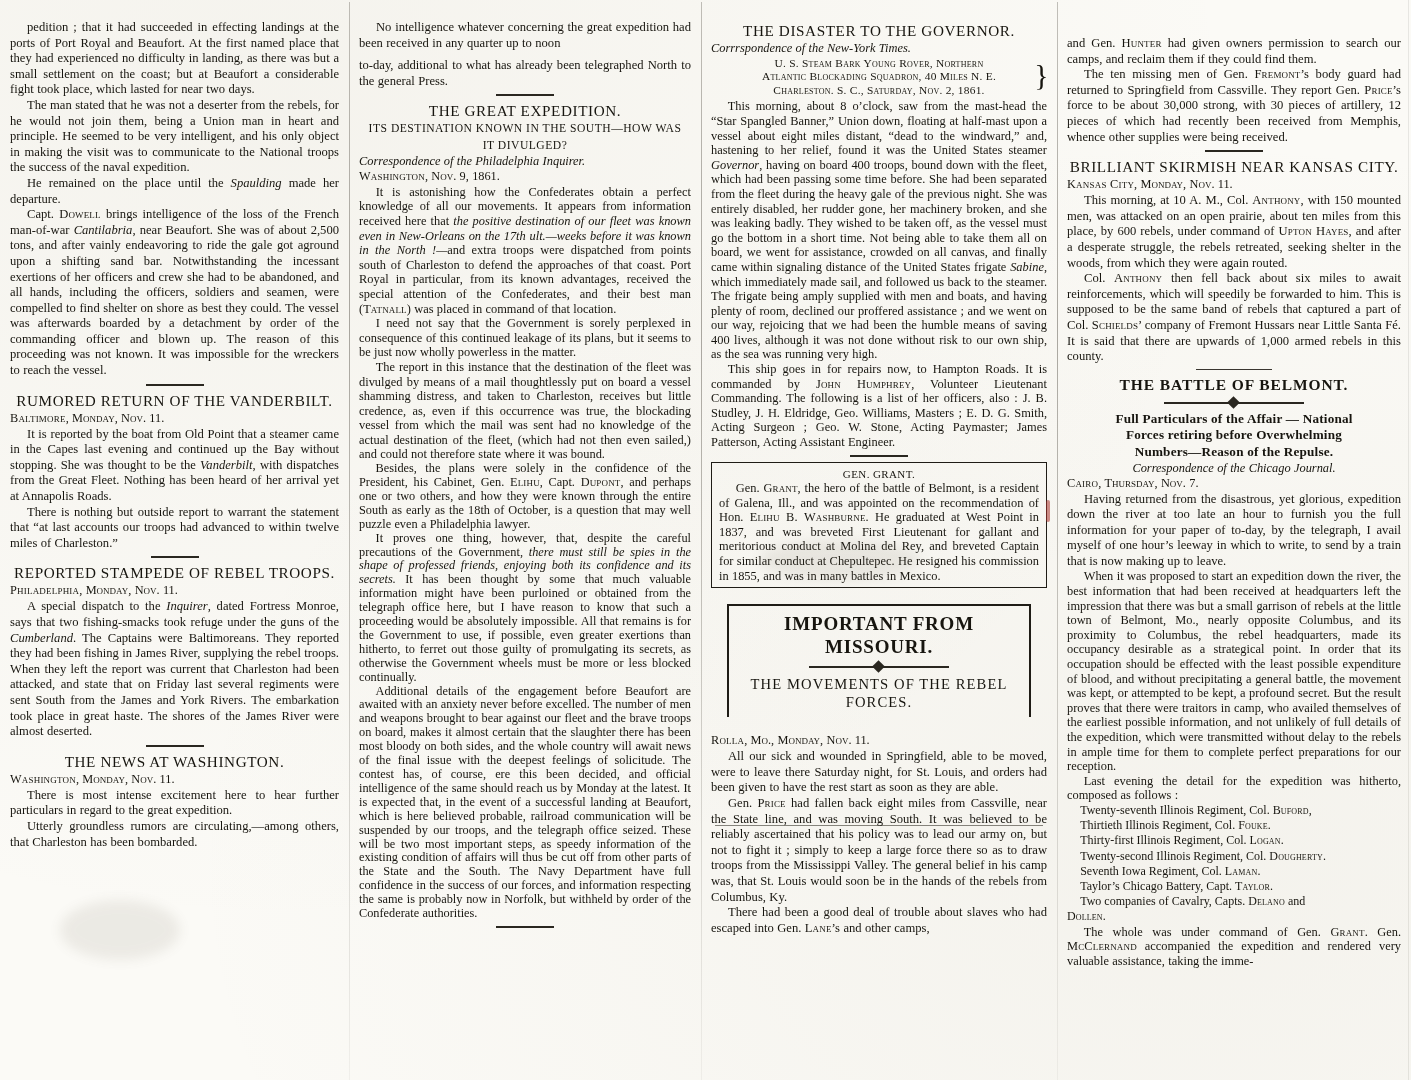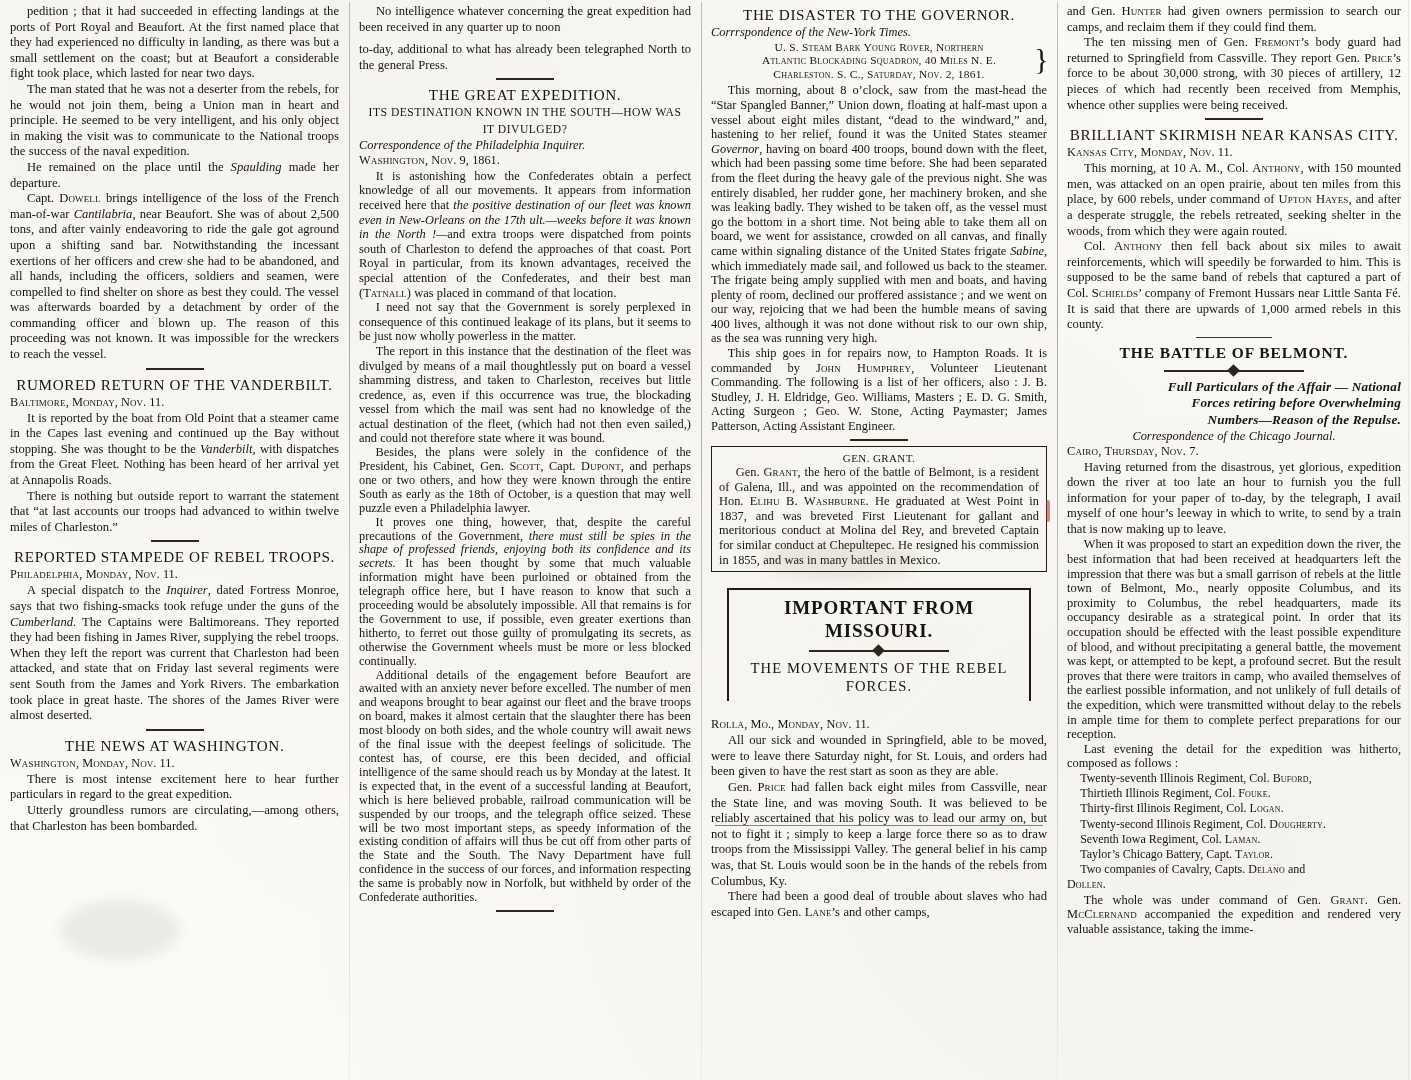--- a/index.html
+++ b/index.html
@@ -15,21 +15,21 @@
     background:
       radial-gradient(ellipse at 20% 10%, rgba(160,150,120,.07), transparent 60%),
       radial-gradient(ellipse at 85% 80%, rgba(150,140,110,.07), transparent 60%),
       #fbfaf6;
     display:flex;
     box-sizing:border-box;
   }
   .col{
     position:relative;
     box-sizing:border-box;
-    padding:4px 10px 0 10px;
+    padding:20px 10px 0 10px;
     overflow:hidden;
   }
   .col.c1{width:349px;}
   .col.c2{width:352px;}
   .col.c3{width:356px;}
   .col.c4{width:354px;}
   
   .col.c2::before,.col.c3::before,.col.c4::before{
     content:"";position:absolute;left:0;top:2px;bottom:0;width:1px;
     background:linear-gradient(to bottom,rgba(60,55,45,.30) 0%,rgba(60,55,45,.42) 30%,rgba(60,55,45,.18) 75%,rgba(60,55,45,.05) 100%);
@@ -78,26 +78,25 @@
     margin:3px 0 0 0;
     text-align:center;
     font-weight:700;
     font-size:19px;
     line-height:23px;
     letter-spacing:.8px;
     font-family:"Liberation Serif","DejaVu Serif",serif;
   }
   .bold-sub{
     margin:3px 0 1px 0;
-    text-align:right;
+    text-align:center;
     font-weight:700;
     font-size:13.2px;
     line-height:16.4px;
     letter-spacing:.2px;
-    font-style:italic;
   }
   .corr{
     margin:1px 0 0 0;
     font-style:italic;
     font-size:12.4px;
     line-height:14.6px;
     text-align:left;
     text-indent:0;
   }
   .corr.ctr{text-align:center;}
@@ -223,21 +222,21 @@
     <h3 class="subhead caps">ITS DESTINATION KNOWN IN THE SOUTH—HOW WAS</h3>
     <h3 class="subhead caps">IT DIVULGED?</h3>
     <p class="corr">Correspondence of the Philadelphia Inquirer.</p>
     <p class="dateline"><span class="pl">Washington</span><span>, Nov. 9, 1861.</span></p>
 
     <p class="tight"><span>It is astonishing how the Confederates obtain a perfect knowledge of all our movements. It appears from information received here that </span><em>the positive destination of our fleet was known even in New-Orleans on the 17th ult.—weeks before it was known in the North !—</em><span>and extra troops were dispatched from points south of Charleston to defend the approaches of that coast. Port Royal in particular, from its known advantages, received the special attention of the Confederates, and their best man (</span><span class="sc">Tatnall</span><span>) was placed in command of that location.</span></p>
 
     <p class="tight">I need not say that the Government is sorely perplexed in consequence of this continued leakage of its plans, but it seems to be just now wholly powerless in the matter.</p>
     <p class="tight">The report in this instance that the destination of the fleet was divulged by means of a mail thoughtlessly put on board a vessel shamming distress, and taken to Charleston, receives but little credence, as, even if this occurrence was true, the blockading vessel from which the mail was sent had no knowledge of the actual destination of the fleet, (which had not then even sailed,) and could not therefore state where it was bound.</p>
 
-    <p class="tighter"><span>Besides, the plans were solely in the confidence of the President, his Cabinet, Gen. </span><span class="sc">Scott</span><span>, Capt. </span><span class="sc">Dupont</span><span>, and perhaps one or two others, and how they were known through the entire South as early as the 18th of October, is a question that may well puzzle even a Philadelphia lawyer.</span></p>
+    <p class="tighter"><span>Besides, the plans were solely in the confidence of the President, his Cabinet, Gen. </span><span class="sc">Elihu</span><span>, Capt. </span><span class="sc">Dupont</span><span>, and perhaps one or two others, and how they were known through the entire South as early as the 18th of October, is a question that may well puzzle even a Philadelphia lawyer.</span></p>
 
     <p class="tighter"><span>It proves one thing, however, that, despite the careful precautions of the Government, </span><em>there must still be spies in the shape of professed friends, enjoying both its confidence and its secrets.</em><span> It has been thought by some that much valuable information might have been purloined or obtained from the telegraph office here, but I have reason to know that such a proceeding would be absolutely impossible. All that remains is for the Government to use, if possible, even greater exertions than hitherto, to ferret out those guilty of promulgating its secrets, as otherwise the Government wheels must be more or less blocked continually.</span></p>
 
     <p class="tighter">Additional details of the engagement before Beaufort are awaited with an anxiety never before excelled. The number of men and weapons brought to bear against our fleet and the brave troops on board, makes it almost certain that the slaughter there has been most bloody on both sides, and the whole country will await news of the final issue with the deepest feelings of solicitude. The contest has, of course, ere this been decided, and official intelligence of the same should reach us by Monday at the latest. It is expected that, in the event of a successful landing at Beaufort, which is here believed probable, railroad communication will be suspended by our troops, and the telegraph office seized. These will be two most important steps, as speedy information of the existing condition of affairs will thus be cut off from other parts of the State and the South. The Navy Department have full confidence in the success of our forces, and information respecting the same is probably now in Norfolk, but withheld by order of the Confederate authorities.</p>
 
     <div class="rule"></div>
   </div>
 
   <div class="col c3">
 
@@ -275,21 +274,21 @@
 
     <p><span>Gen. </span><span class="sc">Price</span><span> had fallen back eight miles from Cassville, near the State line, and was moving South. It was believed to be reliably ascertained that his policy was to lead our army on, but not to fight it ; simply to keep a large force there so as to draw troops from the Mississippi Valley. The general belief in his camp was, that St. Louis would soon be in the hands of the rebels from Columbus, Ky.</span></p>
 
     <p><span>There had been a good deal of trouble about slaves who had escaped into Gen. </span><span class="sc">Lane</span><span>’s and other camps,</span></p>
 
     <div class="strikeline" style="left:14px;right:14px;top:825px;"></div>
   </div>
 
   <div class="col c4">
 
-    <p class="noind" style="margin-top:0"><span>and Gen. </span><span class="sc">Hunter</span><span> had given owners permission to search our camps, and reclaim them if they could find them.</span></p>
+    <p class="noind" style="margin-top:16px"><span>and Gen. </span><span class="sc">Hunter</span><span> had given owners permission to search our camps, and reclaim them if they could find them.</span></p>
 
     <p><span>The ten missing men of Gen. </span><span class="sc">Fremont</span><span>’s body guard had returned to Springfield from Cassville. They report Gen. </span><span class="sc">Price</span><span>’s force to be about 30,000 strong, with 30 pieces of artillery, 12 pieces of which had recently been received from Memphis, whence other supplies were being received.</span></p>
 
     <div class="rule"></div>
 
     <h2 class="head">BRILLIANT SKIRMISH NEAR KANSAS CITY.</h2>
     <p class="dateline"><span class="pl">Kansas City</span><span>, Monday, Nov. 11.</span></p>
 
     <p><span>This morning, at 10 A. M., Col. </span><span class="sc">Anthony</span><span>, with 150 mounted men, was attacked on an open prairie, about ten miles from this place, by 600 rebels, under command of </span><span class="sc">Upton Hayes</span><span>, and after a desperate struggle, the rebels retreated, seeking shelter in the woods, from which they were again routed.</span></p>
 

